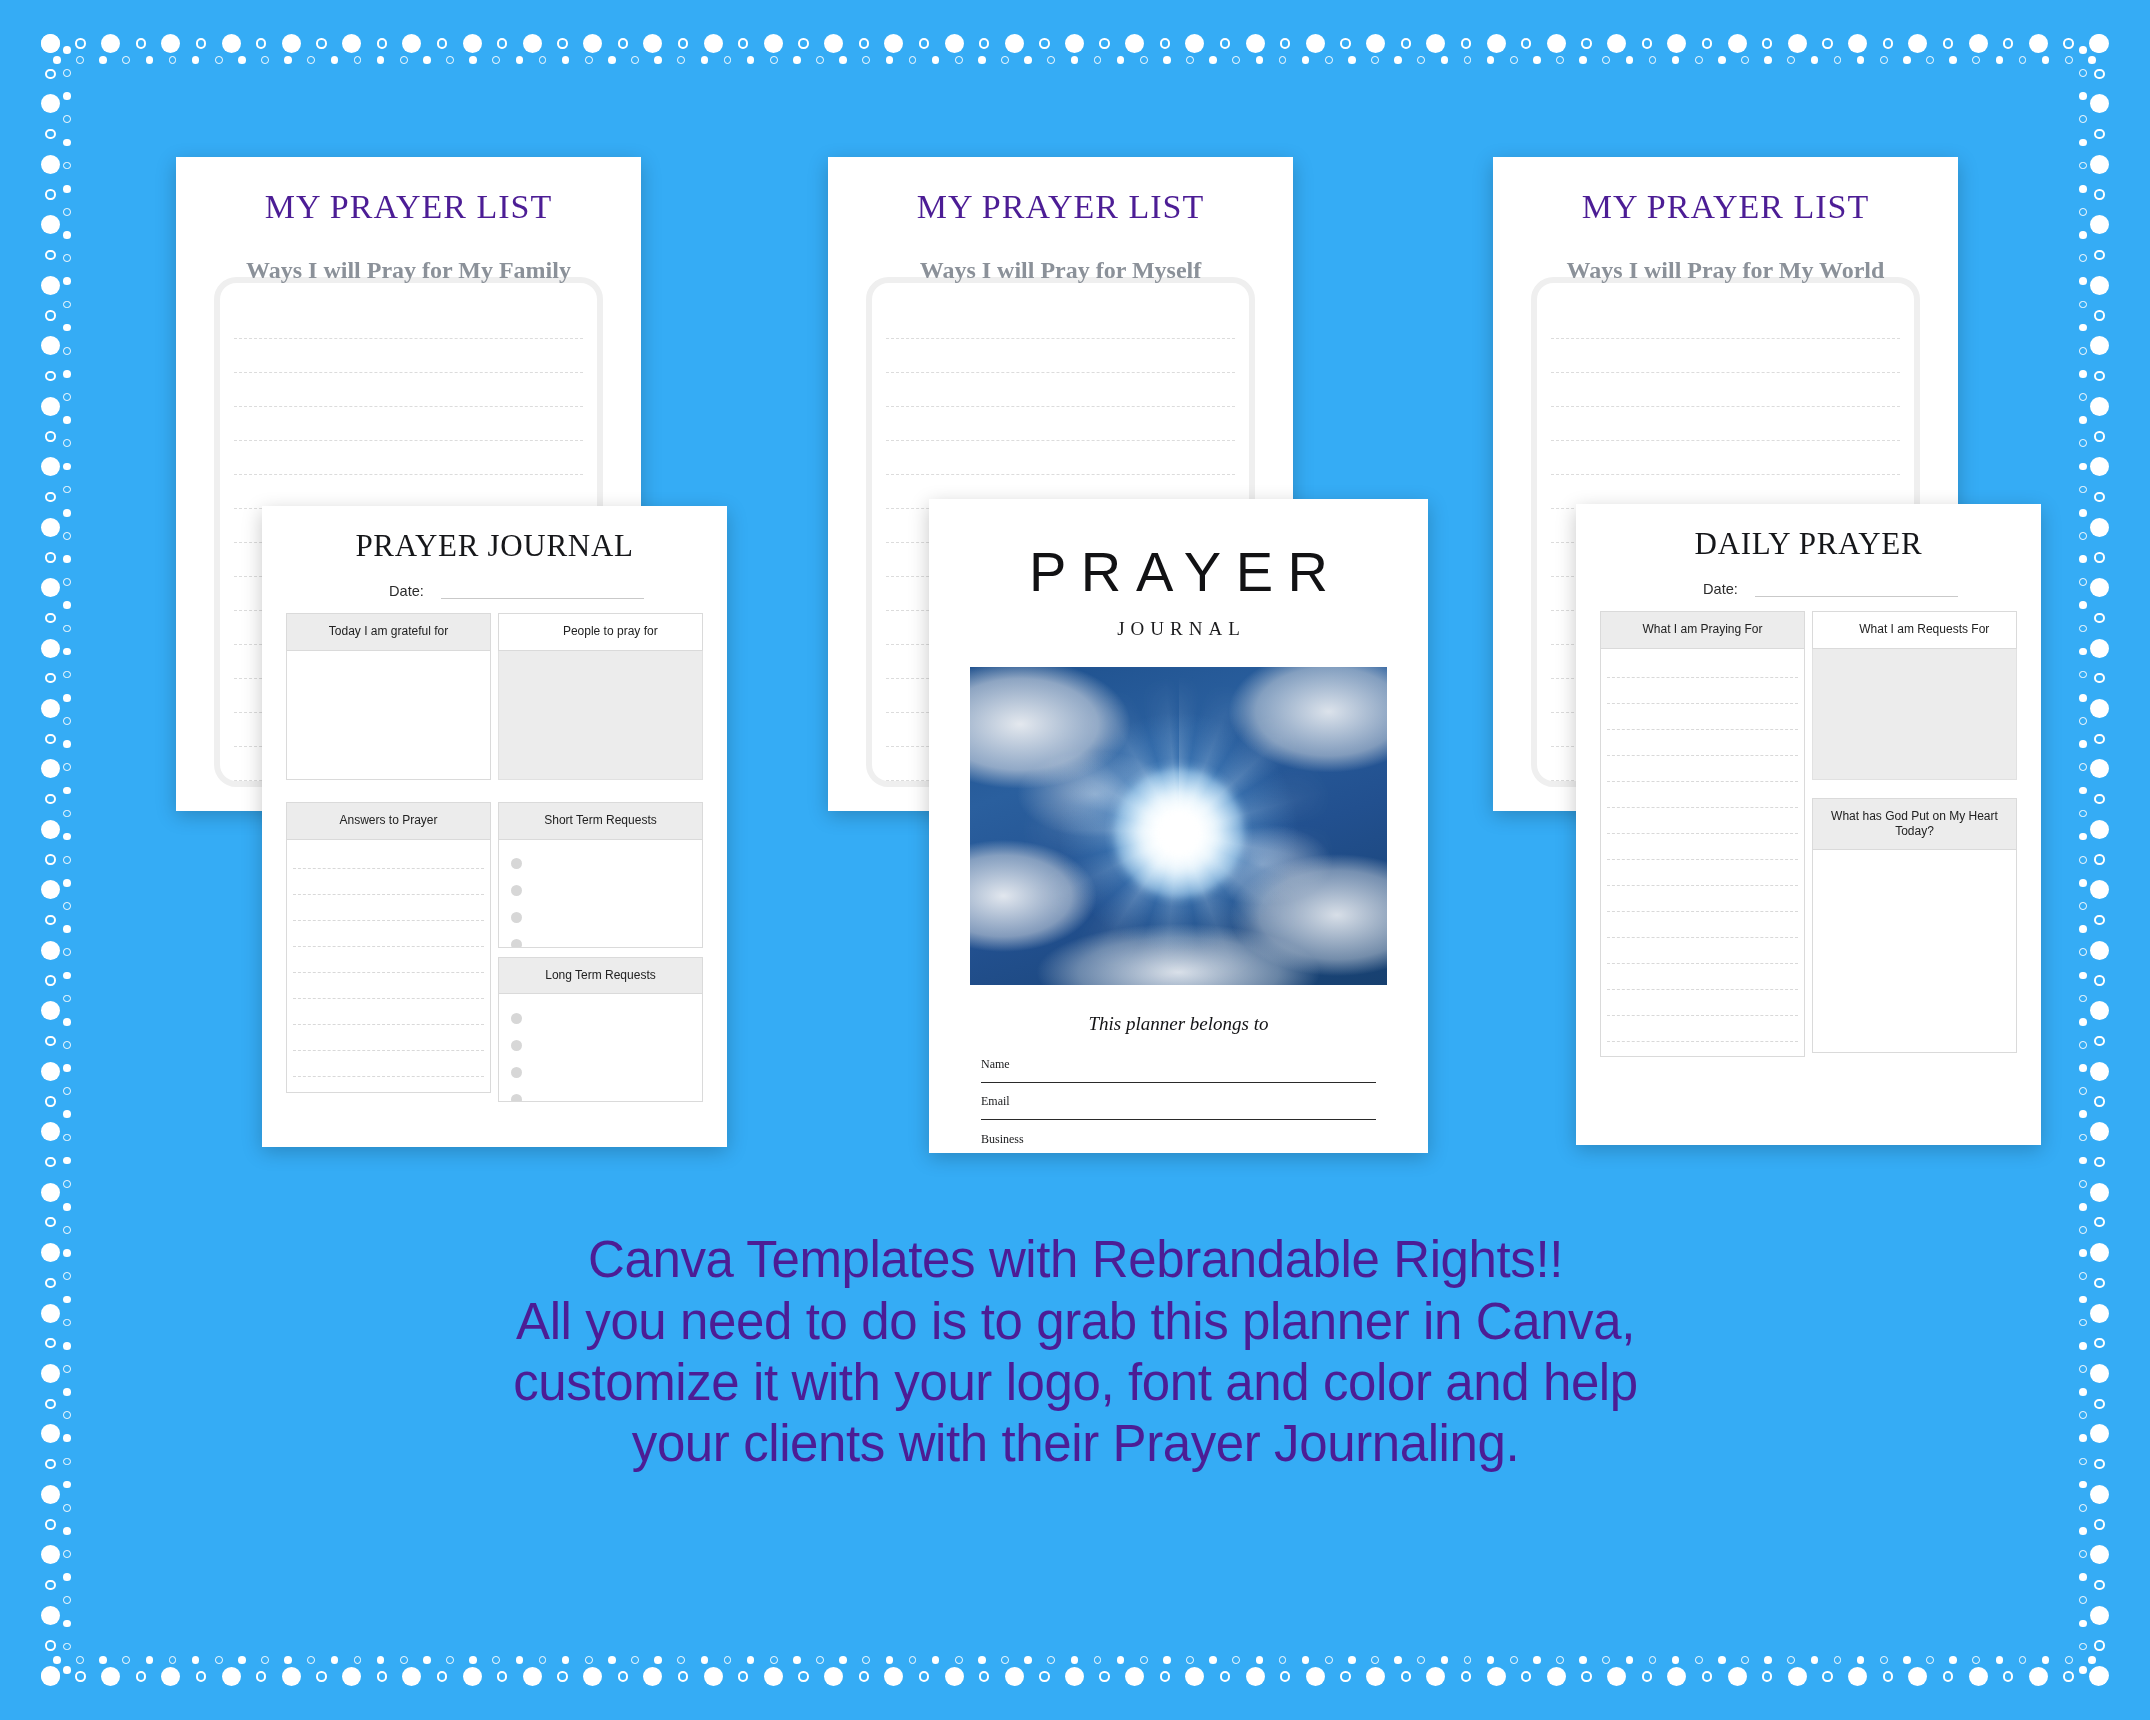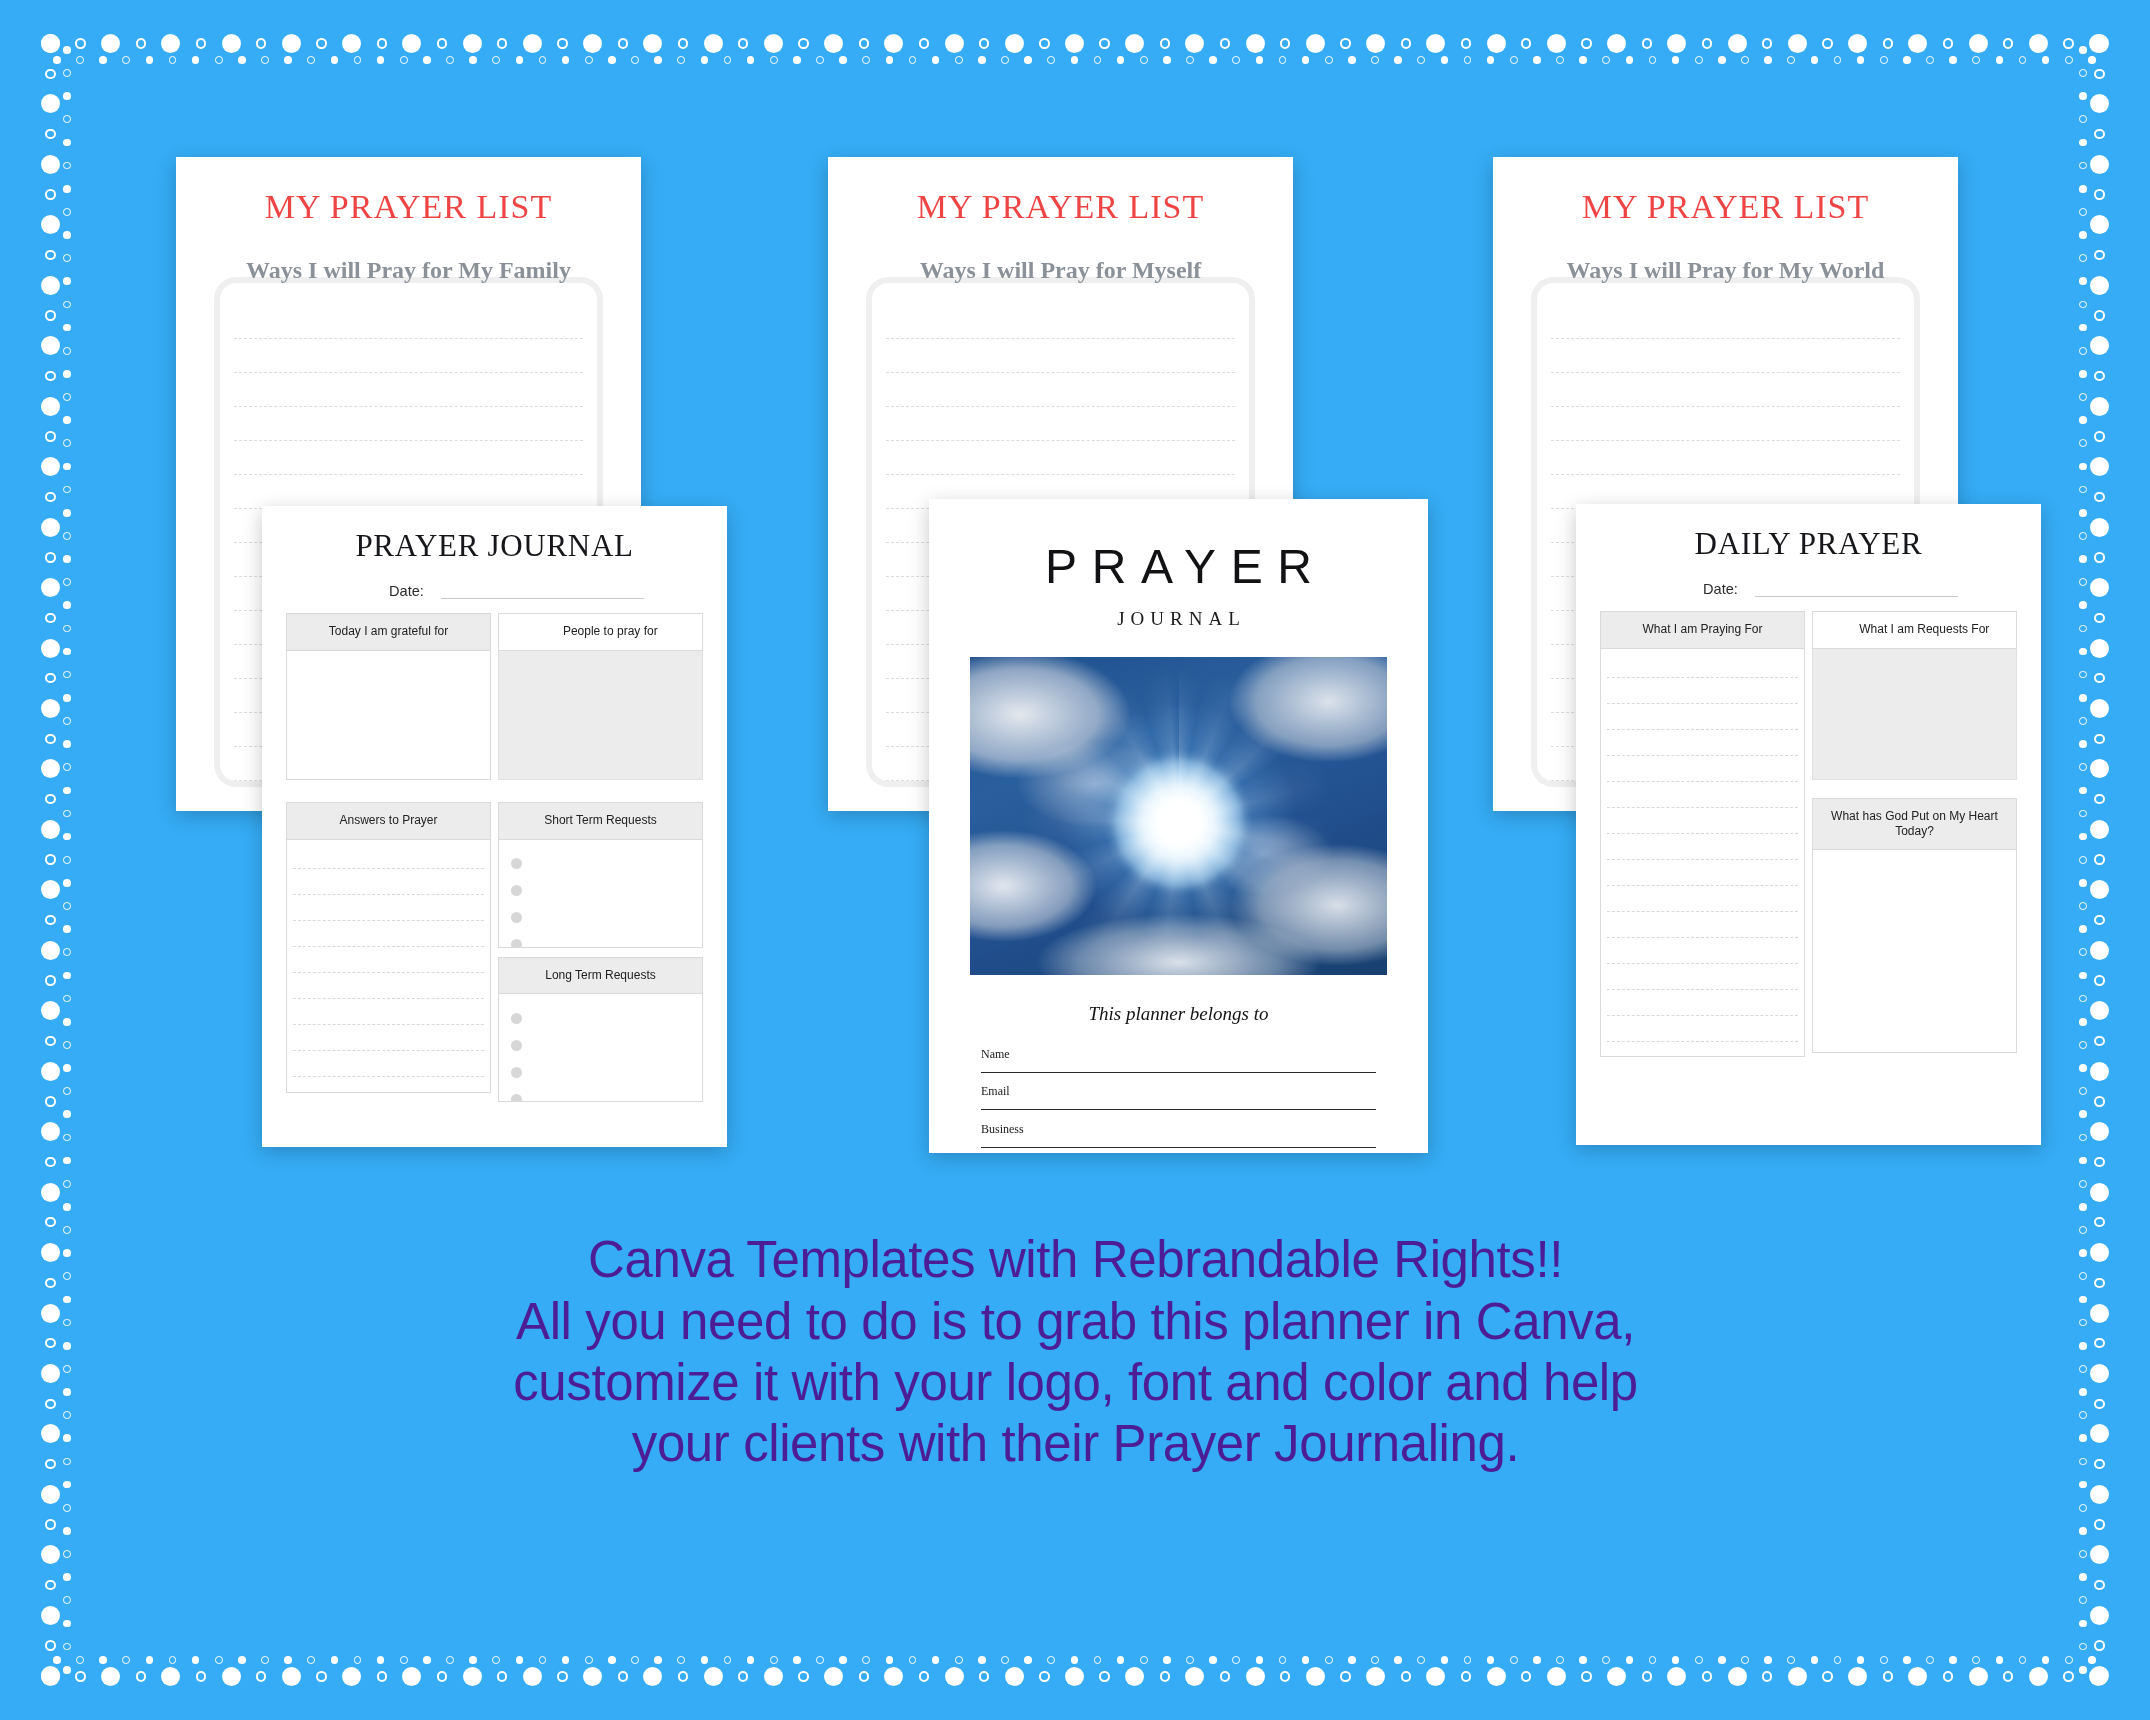--- a/index.html
+++ b/index.html
@@ -74,21 +74,21 @@
     overflow: hidden;
   }
 
   
   .plist { width: 465px; height: 654px; }
   .plist-title {
     text-align: center;
     font-family: "Liberation Serif", serif;
     font-size: 34px;
     letter-spacing: 1px;
-    color: #ef4444;
+    color: #4c1d95;
     margin-top: 31px;
     font-weight: 400;
   }
   .plist-sub {
     text-align: center;
     font-family: "Liberation Serif", serif;
     font-weight: bold;
     font-size: 24px;
     color: #8b9199;
     margin-top: 31px;
@@ -175,21 +175,21 @@
     border-radius: 50%;
     background: #d7d7d7;
   }
 
   
   .cover { width: 499px; height: 654px; }
   .cover-title {
     text-align: center;
     font-family: "Liberation Sans", sans-serif;
     font-weight: 300;
-    font-size: 48px;
+    font-size: 56px;
     letter-spacing: 14.6px;
     color: #121214;
     margin-top: 40px;
     padding-left: 14.6px;
   }
   .cover-sub {
     text-align: center;
     font-family: "Liberation Serif", serif;
     font-size: 19px;
     letter-spacing: 6px;

